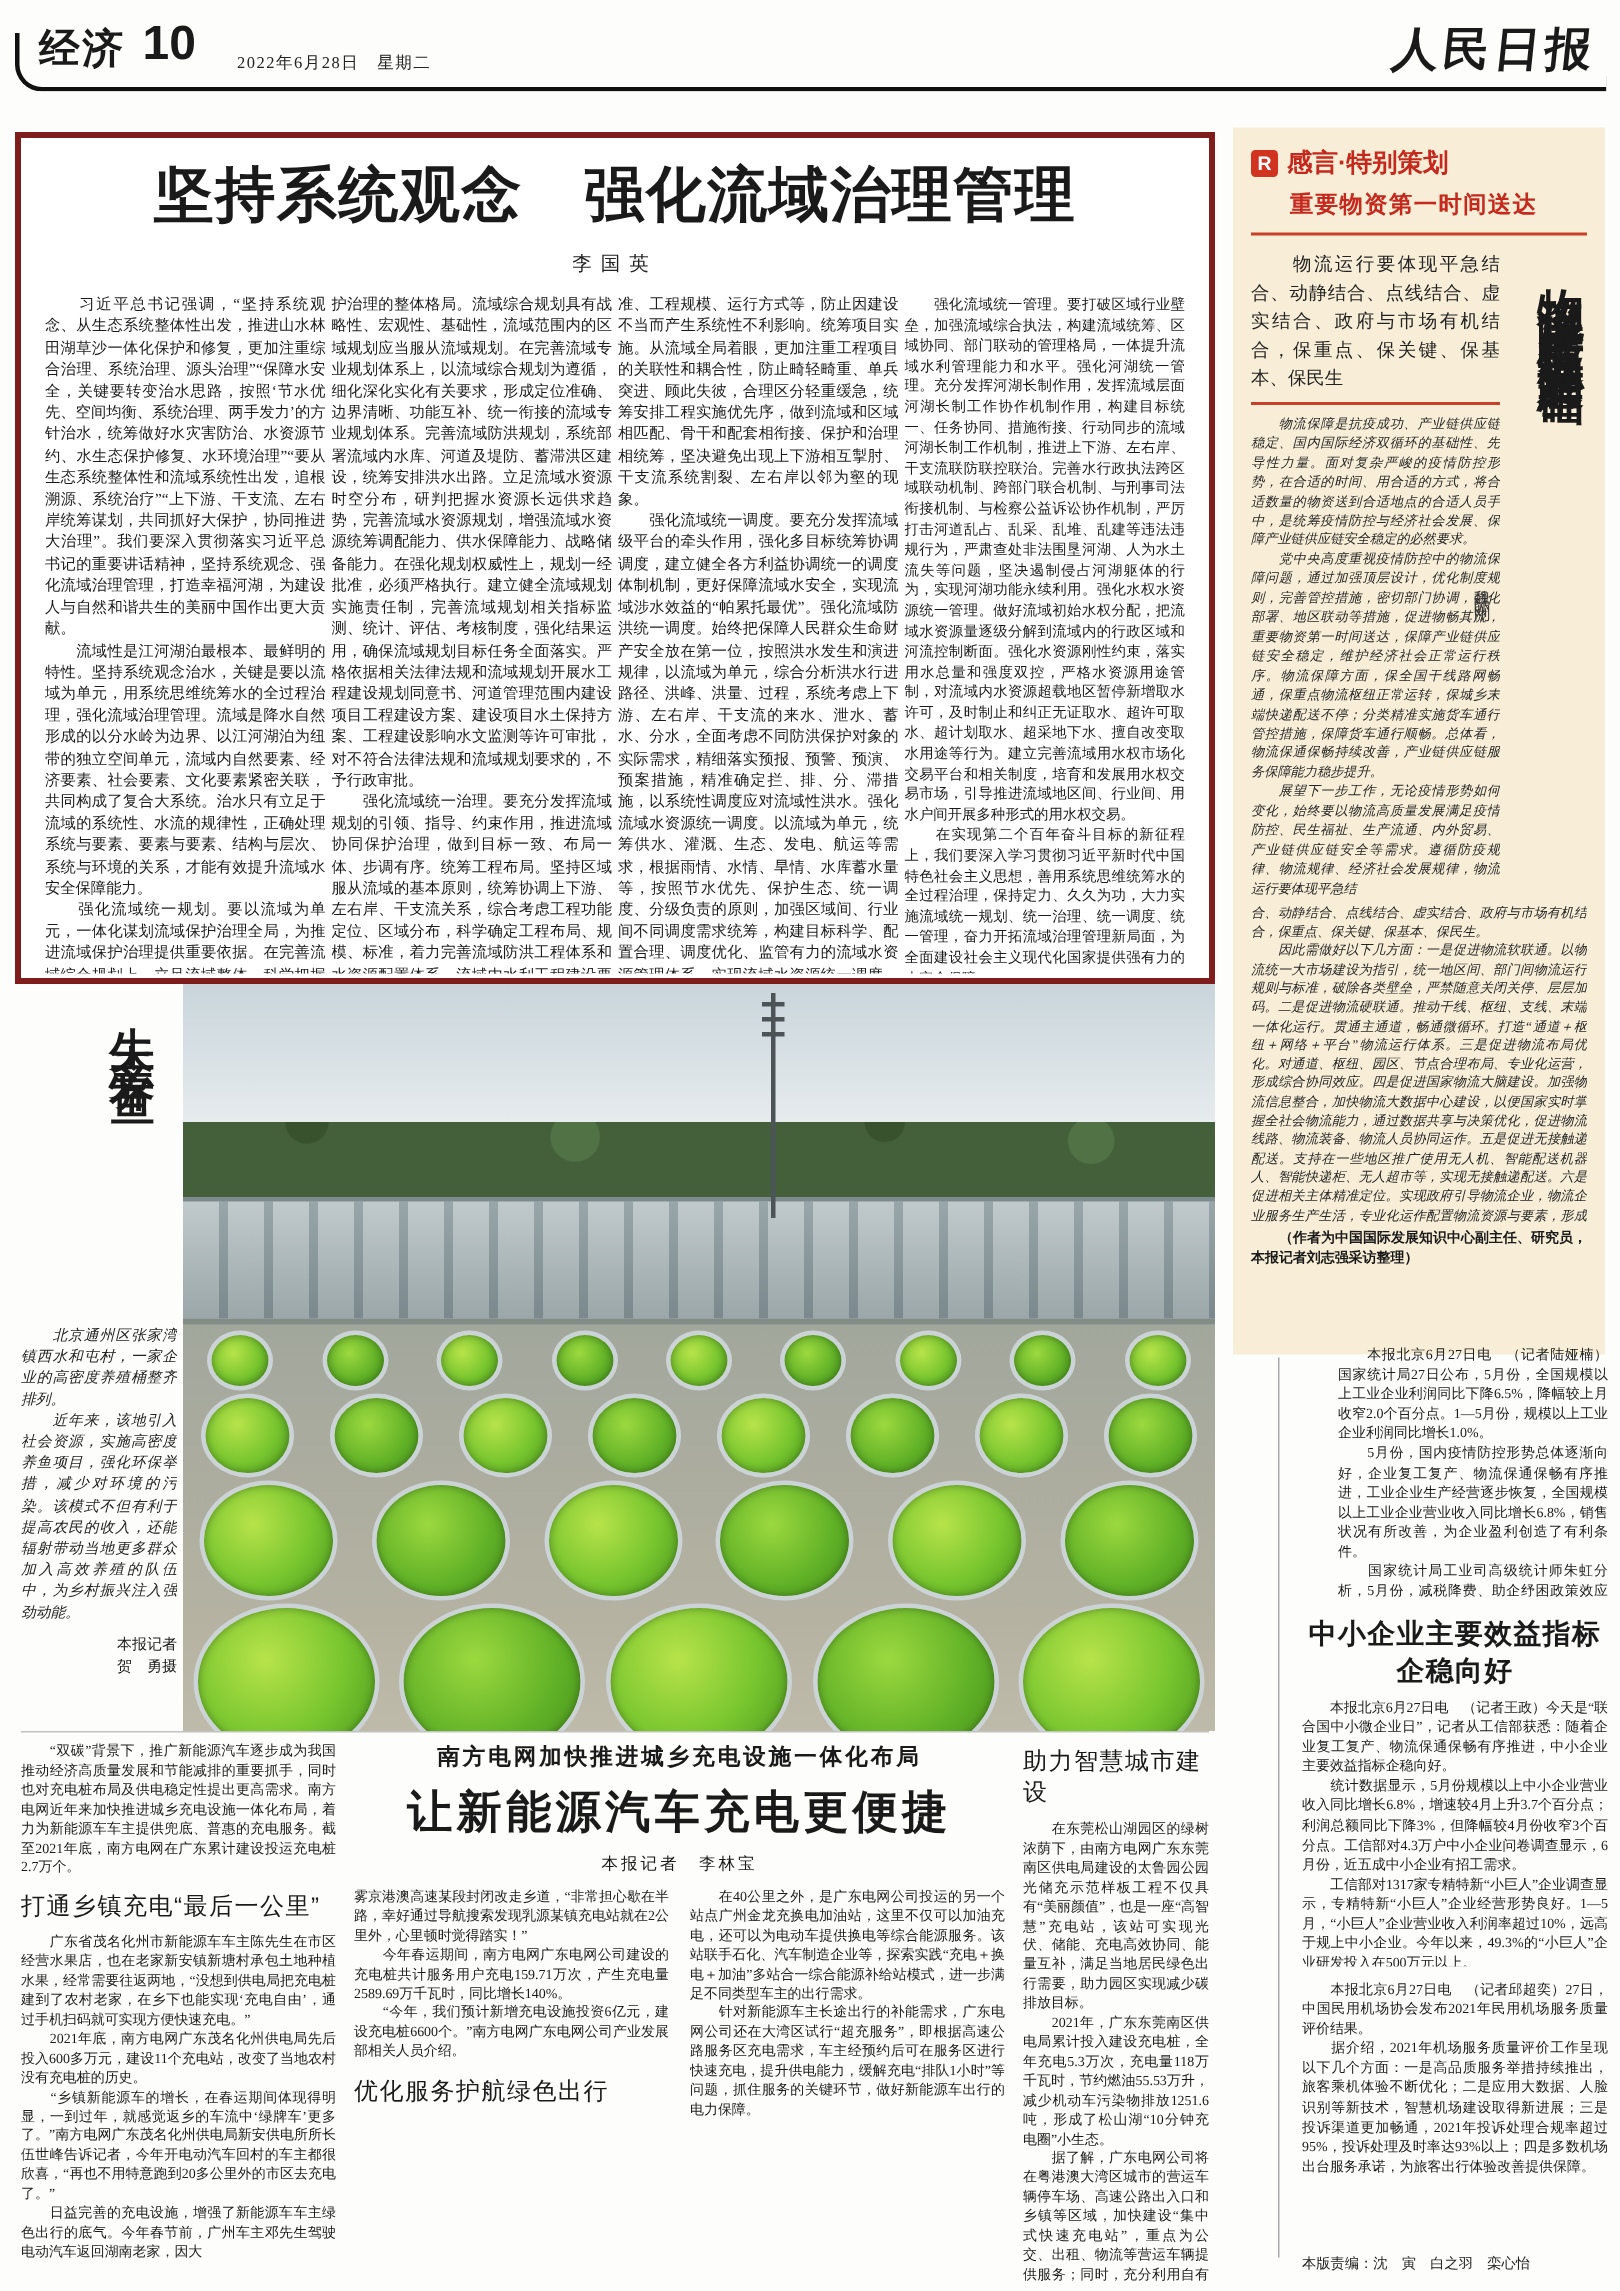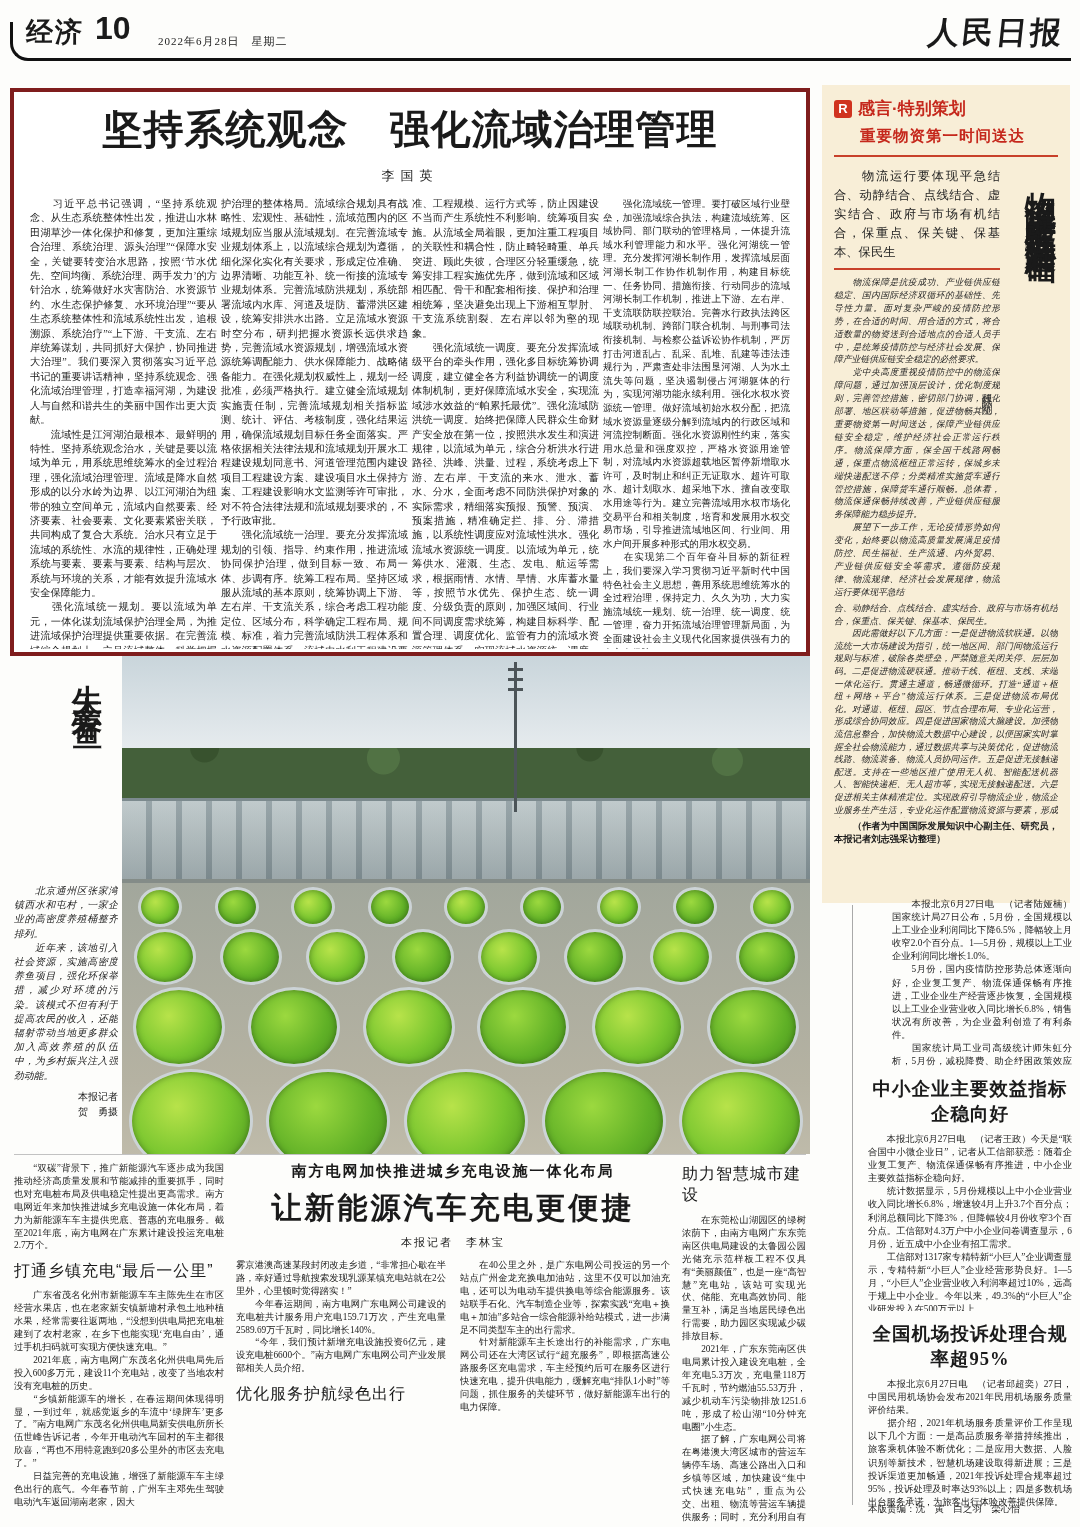--- a/index.html
+++ b/index.html
@@ -256,19 +256,18 @@
 　　5月份，国内疫情防控形势总体逐渐向好，企业复工复产、物流保通保畅有序推进，工业企业生产经营逐步恢复，全国规模以上工业企业营业收入同比增长6.8%，销售状况有所改善，为企业盈利创造了有利条件。
 　　国家统计局工业司高级统计师朱虹分析，5月份，减税降费、助企纾困政策效应持续释放，工业企业费用负担继续减轻，规模以上工业企业每百元营业收入中的费用为7.56元，较上月、上年同期分别减少0.07元、0.56元。</div>
   </div>
   <div class="brief b2">
     <div class="brief-title">中小企业主要效益指标企稳向好</div>
     <div class="brief-body">　　本报北京6月27日电　（记者王政）今天是“联合国中小微企业日”，记者从工信部获悉：随着企业复工复产、物流保通保畅有序推进，中小企业主要效益指标企稳向好。
 　　统计数据显示，5月份规模以上中小企业营业收入同比增长6.8%，增速较4月上升3.7个百分点；利润总额同比下降3%，但降幅较4月份收窄3个百分点。工信部对4.3万户中小企业问卷调查显示，6月份，近五成中小企业有招工需求。
 　　工信部对1317家专精特新“小巨人”企业调查显示，专精特新“小巨人”企业经营形势良好。1—5月，“小巨人”企业营业收入利润率超过10%，远高于规上中小企业。今年以来，49.3%的“小巨人”企业研发投入在500万元以上。</div>
   </div>
   <div class="brief b3">
-    <div class="brief-title">全国机场投诉处理合规率超95%</div>
     <div class="brief-body">　　本报北京6月27日电　（记者邱超奕）27日，中国民用机场协会发布2021年民用机场服务质量评价结果。
 　　据介绍，2021年机场服务质量评价工作呈现以下几个方面：一是高品质服务举措持续推出，旅客乘机体验不断优化；二是应用大数据、人脸识别等新技术，智慧机场建设取得新进展；三是投诉渠道更加畅通，2021年投诉处理合规率超过95%，投诉处理及时率达93%以上；四是多数机场出台服务承诺，为旅客出行体验改善提供保障。</div>
   </div>
 </div>
 
 <div class="abs footer-editors">本版责编：沈　寅　白之羽　栾心怡</div>
 
 </body></html>

